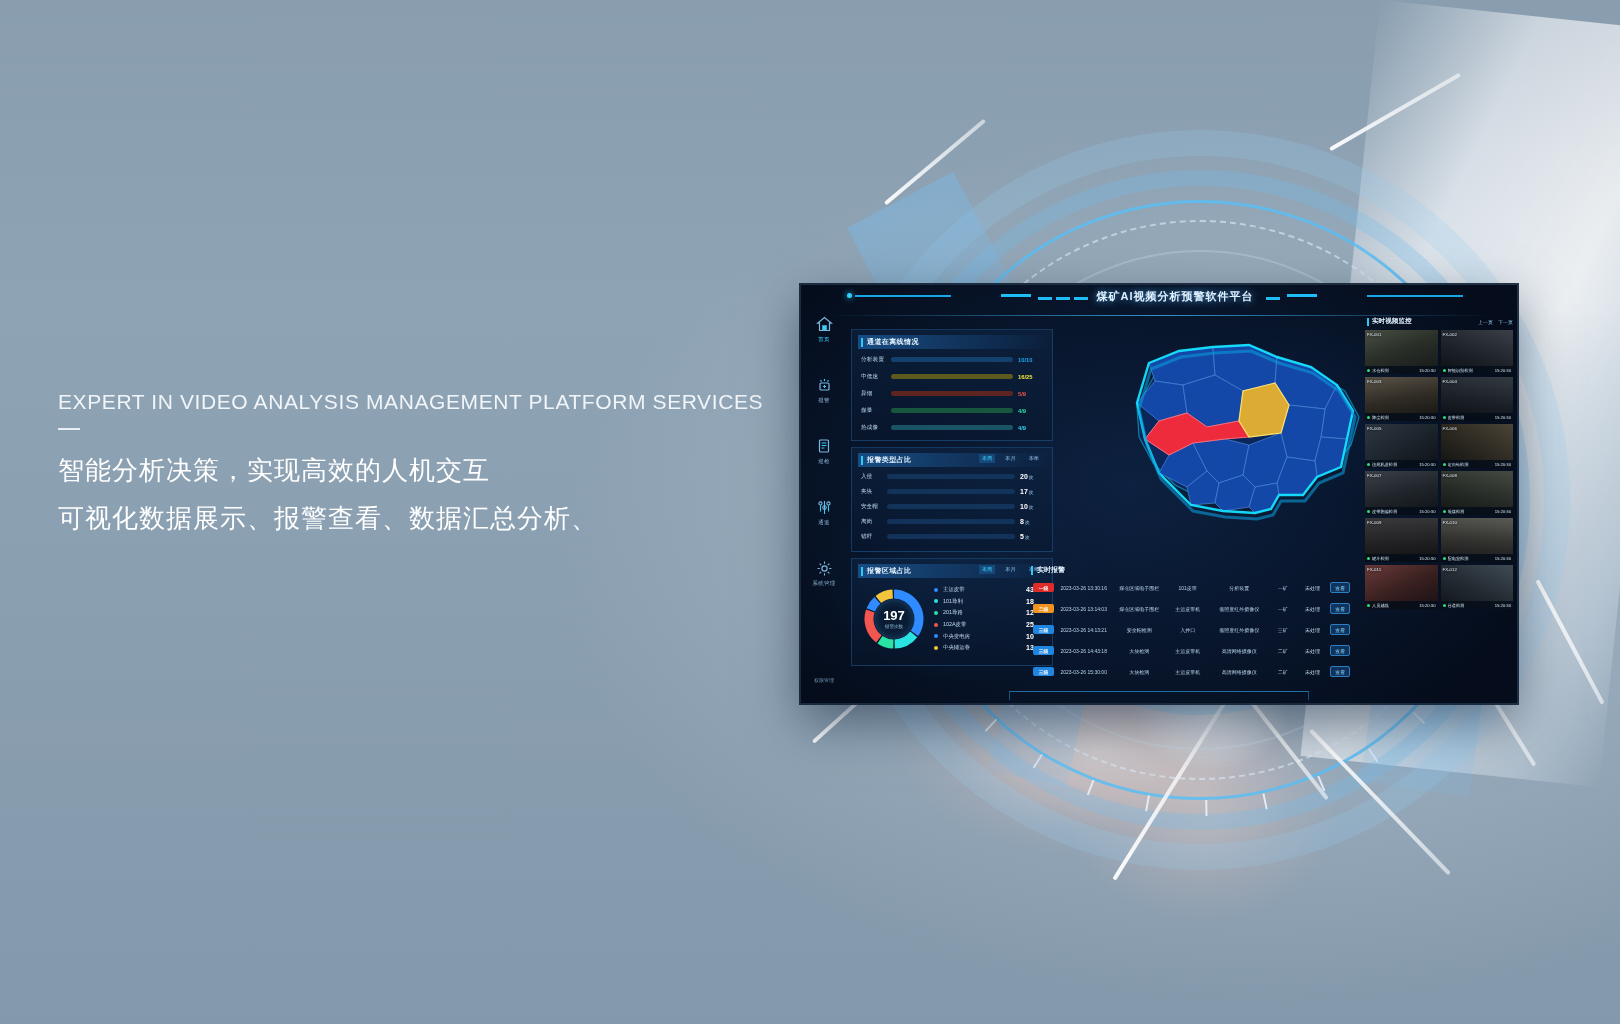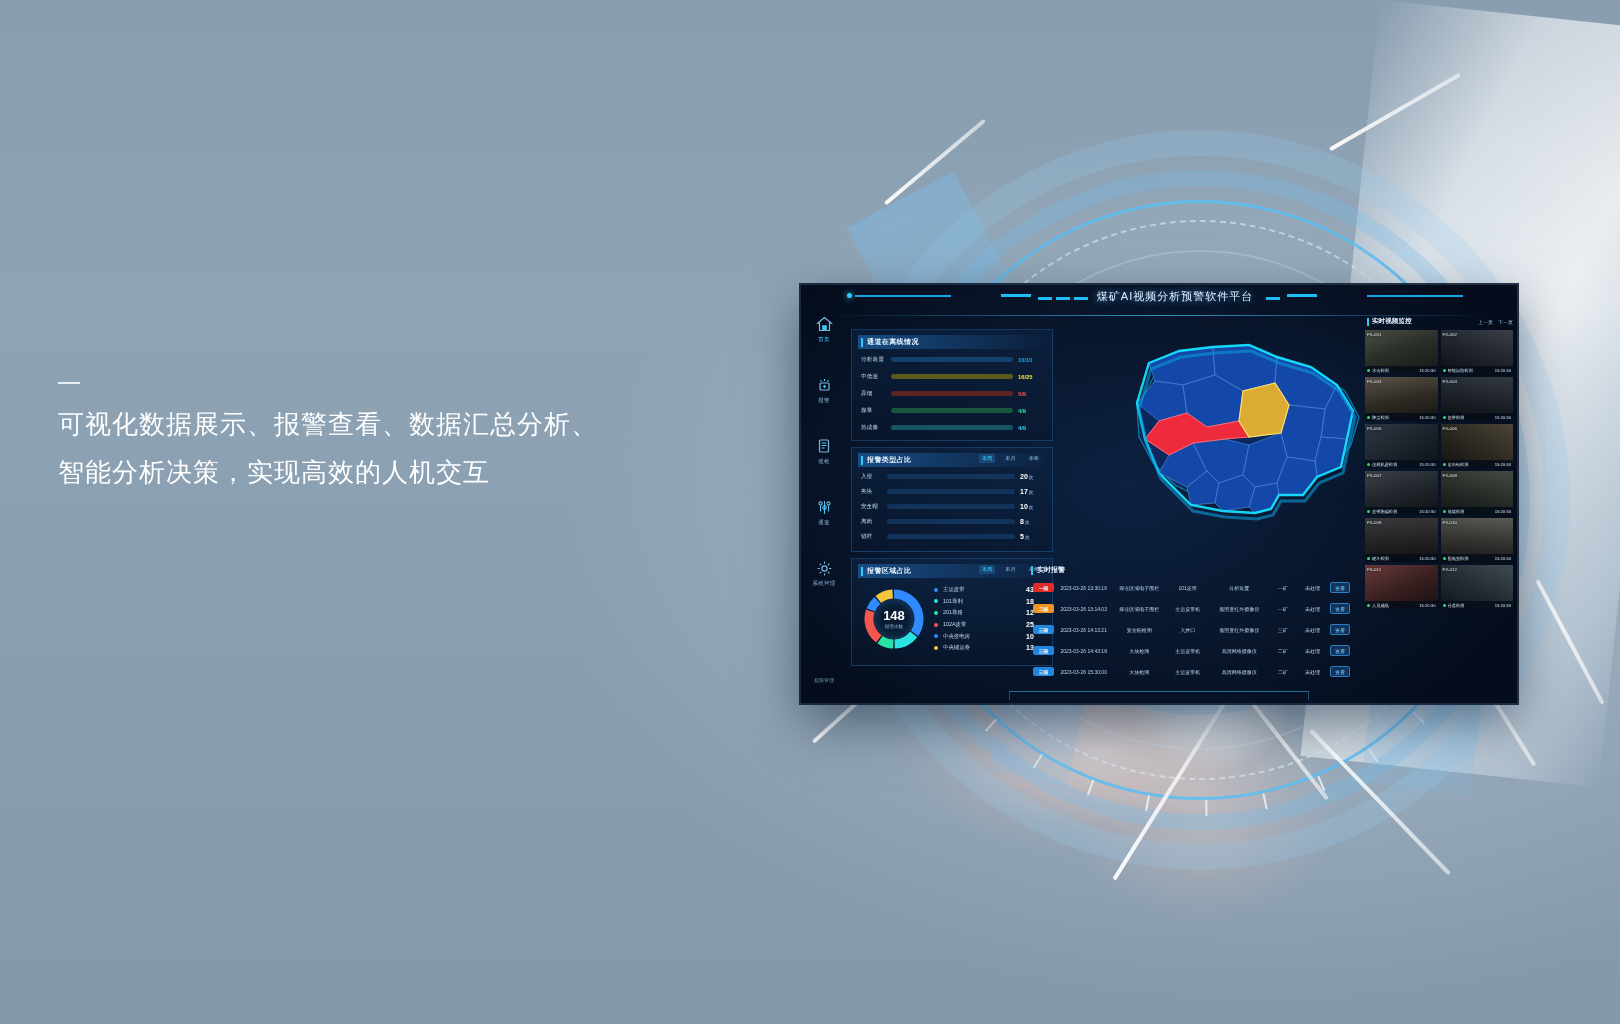--- a/index.html
+++ b/index.html
@@ -106,21 +106,21 @@
     position:absolute; inset:0; opacity:.35;
     background:
       radial-gradient(30% 40% at 22% 70%, rgba(30,80,140,.35), rgba(0,0,0,0) 70%),
       radial-gradient(26% 36% at 72% 28%, rgba(26,70,125,.30), rgba(0,0,0,0) 70%);
   }
 
   
   .dash-header{ position:absolute; left:0; top:0; width:100%; height:36px; }
   .dash-title{
     position:absolute; left:0; right:0; top:4px; text-align:center;
-    color:#dff0ff; font-size:11px; font-weight:normal; letter-spacing:1px;
+    color:#dff0ff; font-size:11px; font-weight:bold; letter-spacing:1px;
     text-shadow:0 0 8px rgba(80,180,255,.8);
     margin-left:32px;
   }
   .hdr-line{ position:absolute; height:2px; background:#17a5e8; }
   .hdr-chip{ position:absolute; height:3px; background:#1fbdf5; }
   .hdr-frame{
     position:absolute; left:24px; right:24px; top:30px; height:1px;
     background:linear-gradient(90deg, rgba(30,150,220,0), rgba(60,180,240,.8), rgba(30,150,220,0));
   }
   .hdr-dot{ position:absolute; width:5px; height:5px; border-radius:50%; background:#2fd0ff; box-shadow:0 0 6px #2fd0ff; }
@@ -322,23 +322,24 @@
     <div class="slash" style="left: 300px; top: 740px; width: 230px; transform: rotate(-58deg);"></div>
     <div class="slash" style="left: 430px; top: 690px; width: 170px; transform: rotate(52deg);"></div>
     <div class="slash" style="left: 520px; top: 760px; width: 200px; transform: rotate(46deg);"></div>
     <div class="slash" style="left: 660px; top: 660px; width: 150px; transform: rotate(58deg);"></div>
     <div class="slash" style="left: 740px; top: 600px; width: 140px; transform: rotate(62deg);"></div>
     <div class="slash" style="left: 110px; top: 120px; width: 130px; transform: rotate(-40deg);"></div>
     <div class="slash" style="left: 560px; top: 70px; width: 150px; transform: rotate(-30deg);"></div>
   </div>
 
 <div class="copy">
+  <div class="subline">EXPERT IN VIDEO ANALYSIS MANAGEMENT PLATFORM SERVICES</div>
   <div class="rule"></div>
+  <div class="desc">智能分析决策，实现高效的人机交互</div>
   <div class="desc">可视化数据展示、报警查看、数据汇总分析、</div>
-  <div class="desc">智能分析决策，实现高效的人机交互</div>
 </div>
 
 <div class="screen">
   <div class="screen-bg"></div>
   <div class="screen-noise"></div>
 
   <div class="dash-header">
     <div class="hdr-dot" style="left:46px;top:8px;"></div>
     <div class="hdr-line" style="left:54px;top:10px;width:96px;"></div>
     <div class="hdr-chip" style="left:200px;top:9px;width:30px;"></div>
@@ -491,21 +492,21 @@
       <div class="donut">
         <svg viewBox="0 0 64 64" id="donut-svg">
             <path d="M32,7 A25,25 0 0 1 52.495334241516545,46.31577012697954" stroke="#2f8bff" stroke-width="9" fill="none" stroke-linecap="butt"></path>
             <path d="M51.71801657929551,47.36879377760752 A25,25 0 0 1 32.65983091704116,56.99129094626599" stroke="#2ae2e2" stroke-width="9" fill="none" stroke-linecap="butt"></path>
             <path d="M31.350983532283045,56.991574132587814 A25,25 0 0 1 17.951494759024428,52.679446329490595" stroke="#2ae2a4" stroke-width="9" fill="none" stroke-linecap="butt"></path>
             <path d="M16.888469148978842,51.915863911430904 A25,25 0 0 1 8.301652282356162,24.038322070464975" stroke="#f2564e" stroke-width="9" fill="none" stroke-linecap="butt"></path>
             <path d="M8.750812072017773,22.80895758418201 A25,25 0 0 1 15.376511918533378,13.327569949111144" stroke="#2f8bff" stroke-width="9" fill="none" stroke-linecap="butt"></path>
             <path d="M16.376533313299518,12.483153720706813 A25,25 0 0 1 30.691601093926394,7.034261631135653" stroke="#f2c53c" stroke-width="9" fill="none" stroke-linecap="butt"></path>
           </svg>
         <div class="hole">
-          <div class="num">148</div>
+          <div class="num">197</div>
           <div class="cap">报警次数</div>
         </div>
       </div>
       <div class="legend" id="donut-legend">
           <div class="lrow">
             <span class="ldot" style="background:#2f8bff"></span>
             <span class="lname">主运皮带</span>
             <span class="lval">43</span>
           </div>
           <div class="lrow">

